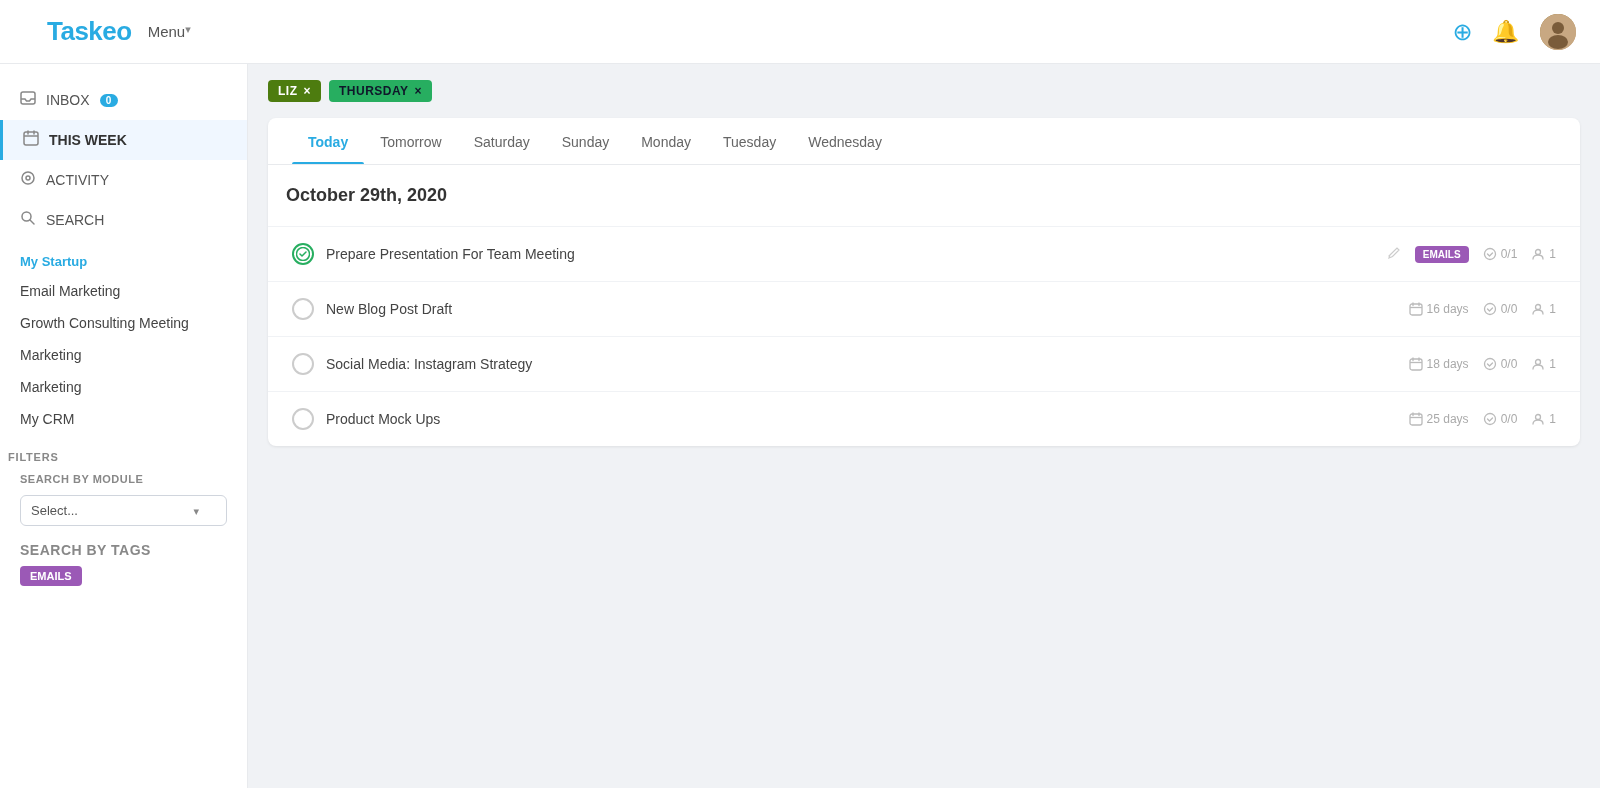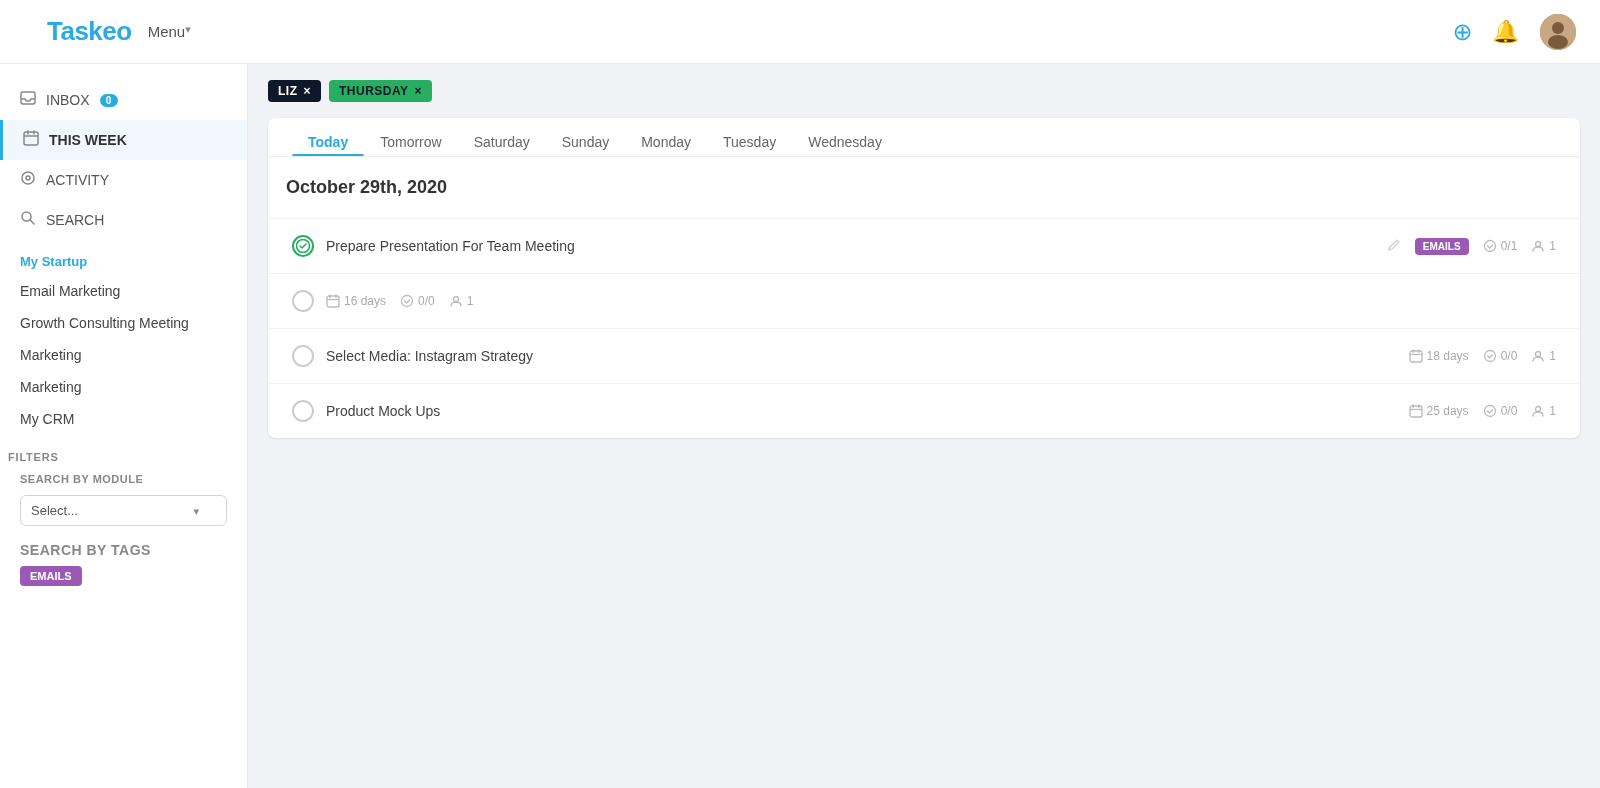--- a/index.html
+++ b/index.html
@@ -43,29 +43,29 @@
 
     .search-by-tags { font-size: 14px; color: #888; letter-spacing: 0.5px; padding: 4px 20px 8px; font-weight: 600; }
     .tag-badge { display: inline-block; background: #9b59b6; color: #fff; font-size: 11px; font-weight: 700; border-radius: 4px; padding: 4px 10px; margin: 0 20px; cursor: pointer; }
 
     
     .main { flex: 1; overflow-y: auto; padding: 0; }
 
     
     .filter-chips { display: flex; align-items: center; gap: 8px; padding: 16px 20px; }
     .chip { display: flex; align-items: center; gap: 6px; font-size: 12px; font-weight: 700; border-radius: 4px; padding: 4px 10px; cursor: pointer; letter-spacing: 0.5px; }
-    .chip.blue { background: #0f172a; color: #fff; }
+    .chip.blue { background: #4d7c0f; color: #fff; }
     .chip.green { background: #27ae60; color: #0f172a; }
 
     
     .content-panel { background: #fff; margin: 0 20px 20px; border-radius: 8px; box-shadow: 0 1px 3px rgba(0,0,0,0.08); }
 
     
     .day-tabs { display: flex; align-items: center; gap: 0; padding: 0 24px; border-bottom: 1px solid #e8eaed; }
-    .day-tab { font-size: 14px; color: #666; padding: 16px 16px 6px; cursor: pointer; position: relative; white-space: nowrap; }
+    .day-tab { font-size: 14px; color: #666; padding: 16px 16px 14px; cursor: pointer; position: relative; white-space: nowrap; }
     .day-tab.active { color: #29abe2; font-weight: 600; }
     .day-tab.active::after { content: ''; position: absolute; bottom: 0; left: 0; right: 0; height: 2px; background: #29abe2; border-radius: 2px 2px 0 0; }
 
     
     .date-heading { padding: 20px 18px; font-size: 18px; font-weight: 600; color: #333; border-bottom: 1px solid #f0f2f5; }
 
     
     .task-list { }
     .task-row { display: flex; align-items: center; padding: 16px 24px; border-bottom: 1px solid #f0f2f5; gap: 12px; }
     .task-row:last-child { border-bottom: none; }
@@ -230,20 +230,21 @@
                 <circle cx="7" cy="5" r="2.5" stroke="#bbb" stroke-width="1.3" fill="none"></circle>
                 <path d="M2 12c0-2.8 2.2-4 5-4s5 1.2 5 4" stroke="#bbb" stroke-width="1.3" stroke-linecap="round" fill="none"></path>
               </svg>
               <span>1</span>
             </span>
           </div>
         </div>
 
         <div class="task-row">
           <div class="task-checkbox"></div>
+          <span class="task-name">New Blog Post Draft</span>
           <div class="task-meta">
             <span class="meta-days">
               <svg width="14" height="14" viewBox="0 0 14 14" fill="none">
                 <rect x="1" y="2" width="12" height="11" rx="2" stroke="#bbb" stroke-width="1.3" fill="none"></rect>
                 <path d="M1 5.5h12" stroke="#bbb" stroke-width="1.3"></path>
                 <path d="M4 1v2.5M10 1v2.5" stroke="#bbb" stroke-width="1.3" stroke-linecap="round"></path>
               </svg>
               <span>16 days</span>
             </span>
             <span class="meta-check">
@@ -258,21 +259,21 @@
                 <circle cx="7" cy="5" r="2.5" stroke="#bbb" stroke-width="1.3" fill="none"></circle>
                 <path d="M2 12c0-2.8 2.2-4 5-4s5 1.2 5 4" stroke="#bbb" stroke-width="1.3" stroke-linecap="round" fill="none"></path>
               </svg>
               <span>1</span>
             </span>
           </div>
         </div>
 
         <div class="task-row">
           <div class="task-checkbox"></div>
-          <span class="task-name">Select Media: Instagram Strategy</span>
+          <span class="task-name">Social Media: Instagram Strategy</span>
           <div class="task-meta">
             <span class="meta-days">
               <svg width="14" height="14" viewBox="0 0 14 14" fill="none">
                 <rect x="1" y="2" width="12" height="11" rx="2" stroke="#bbb" stroke-width="1.3" fill="none"></rect>
                 <path d="M1 5.5h12" stroke="#bbb" stroke-width="1.3"></path>
                 <path d="M4 1v2.5M10 1v2.5" stroke="#bbb" stroke-width="1.3" stroke-linecap="round"></path>
               </svg>
               <span>18 days</span>
             </span>
             <span class="meta-check">

